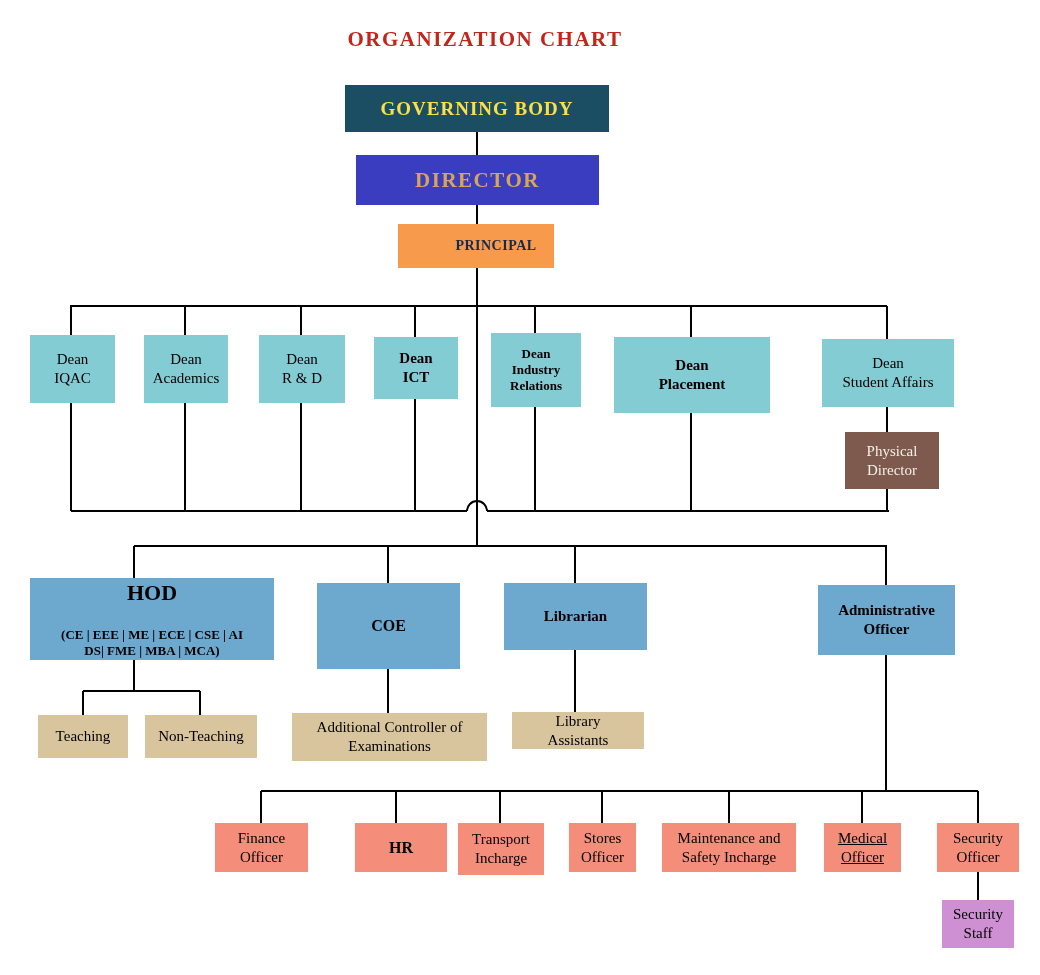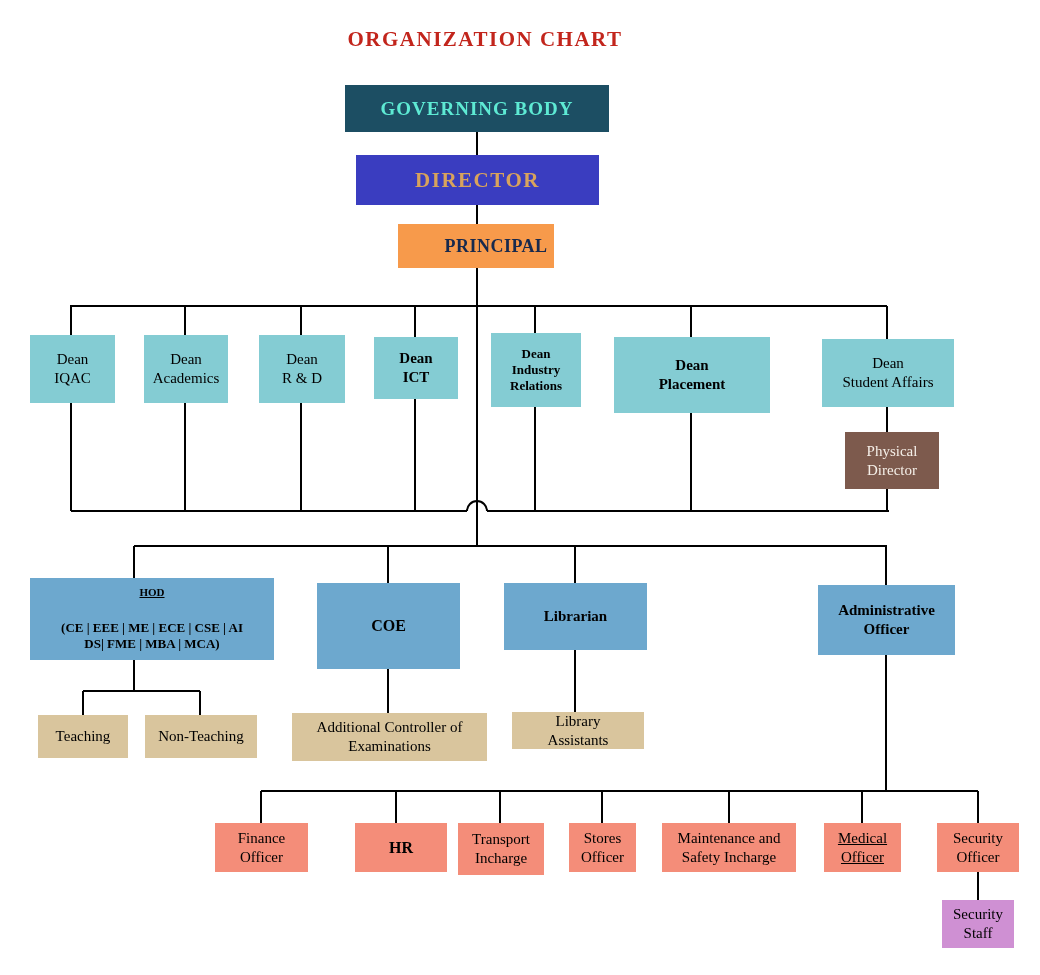--- a/index.html
+++ b/index.html
@@ -13,40 +13,40 @@
   .box {
     position:absolute; display:flex; align-items:center; justify-content:center;
     text-align:center; white-space:pre-line; line-height:1.25; font-size:15px;
     box-sizing:border-box;
   }
 
   .n-title { left:330px; top:24px; width:310px; height:30px; font-size:21px; font-weight:bold;
              letter-spacing:1.5px; color:#c2251c; }
 
   .n-gb   { left:345px; top:85px;  width:264px; height:47px; background:#1c4e63;
-            color:#5eead4; font-weight:bold; font-size:19px; letter-spacing:1px; }
+            color:#fde047; font-weight:bold; font-size:19px; letter-spacing:1px; }
   .n-dir  { left:356px; top:155px; width:243px; height:50px; background:#3a3dc0;
             color:#d8a35c; font-weight:bold; font-size:21px; letter-spacing:1.5px; }
   .n-pri  { left:398px; top:224px; width:156px; height:44px; background:#f79a4b;
-            color:#17294d; font-weight:bold; font-size:18px; letter-spacing:0.5px;padding-left:40px; }
+            color:#17294d; font-weight:bold; font-size:14px; letter-spacing:0.5px;padding-left:40px; }
 
   .dean { background:#84ccd3; }
   .n-iqac { left:30px;  top:335px; width:85px;  height:68px; }
   .n-acad { left:144px; top:335px; width:84px;  height:68px; }
   .n-rd   { left:259px; top:335px; width:86px;  height:68px; }
   .n-ict  { left:374px; top:337px; width:84px;  height:62px; font-weight:bold; }
   .n-ind  { left:491px; top:333px; width:90px;  height:74px; font-weight:bold; font-size:13px; }
   .n-plc  { left:614px; top:337px; width:156px; height:76px; font-weight:bold; }
   .n-sa   { left:822px; top:339px; width:132px; height:68px; }
 
   .n-pd   { left:845px; top:432px; width:94px; height:57px; background:#7d5a4d; color:#f5efe8; }
 
   .officer { background:#6da8ce; font-weight:bold; }
   .n-hod  { left:30px;  top:578px; width:244px; height:82px; }
-  .n-hod .hod-title { font-size:11px; font-weight:bold;text-decoration:underline; }
+  .n-hod .hod-title { font-size:22px; font-weight:bold; }
   .n-hod .hod-sub   { font-size:13px; font-weight:bold; margin-top:2px; }
   .n-coe  { left:317px; top:583px; width:143px; height:86px; font-size:16px; }
   .n-lib  { left:504px; top:583px; width:143px; height:67px; }
   .n-ao   { left:818px; top:585px; width:137px; height:70px; }
 
   .support { background:#d9c59d; }
   .n-teach   { left:38px;  top:715px; width:90px;  height:43px; }
   .n-nteach  { left:145px; top:715px; width:112px; height:43px; }
   .n-ace     { left:292px; top:713px; width:195px; height:48px; }
   .n-la      { left:512px; top:712px; width:132px; height:37px; }

